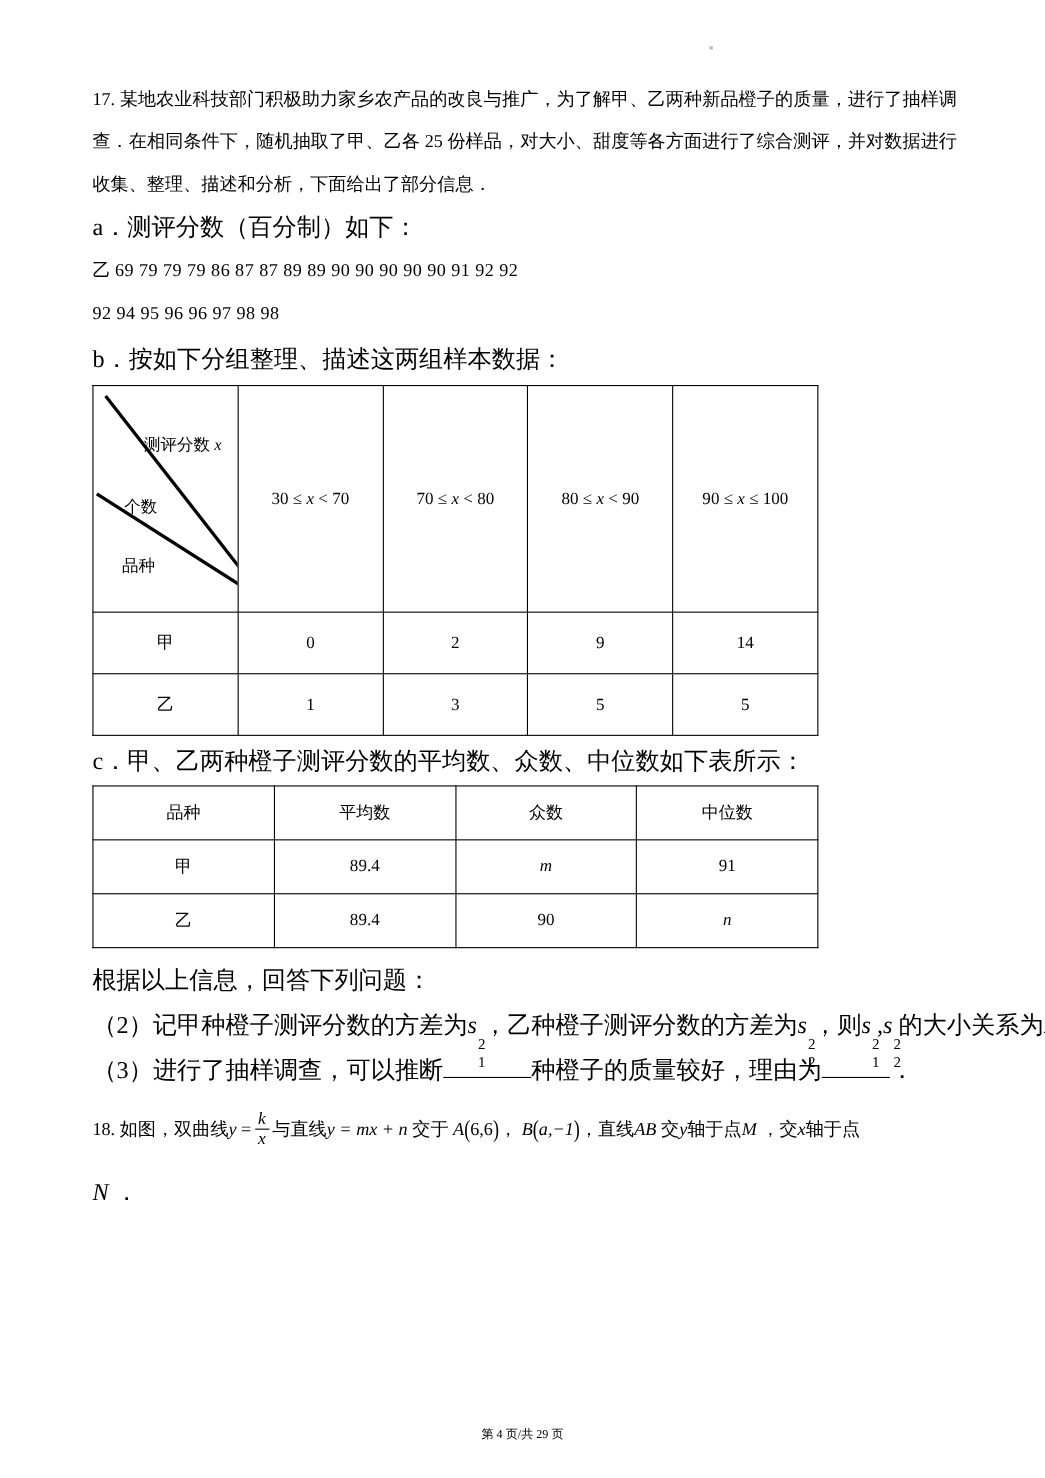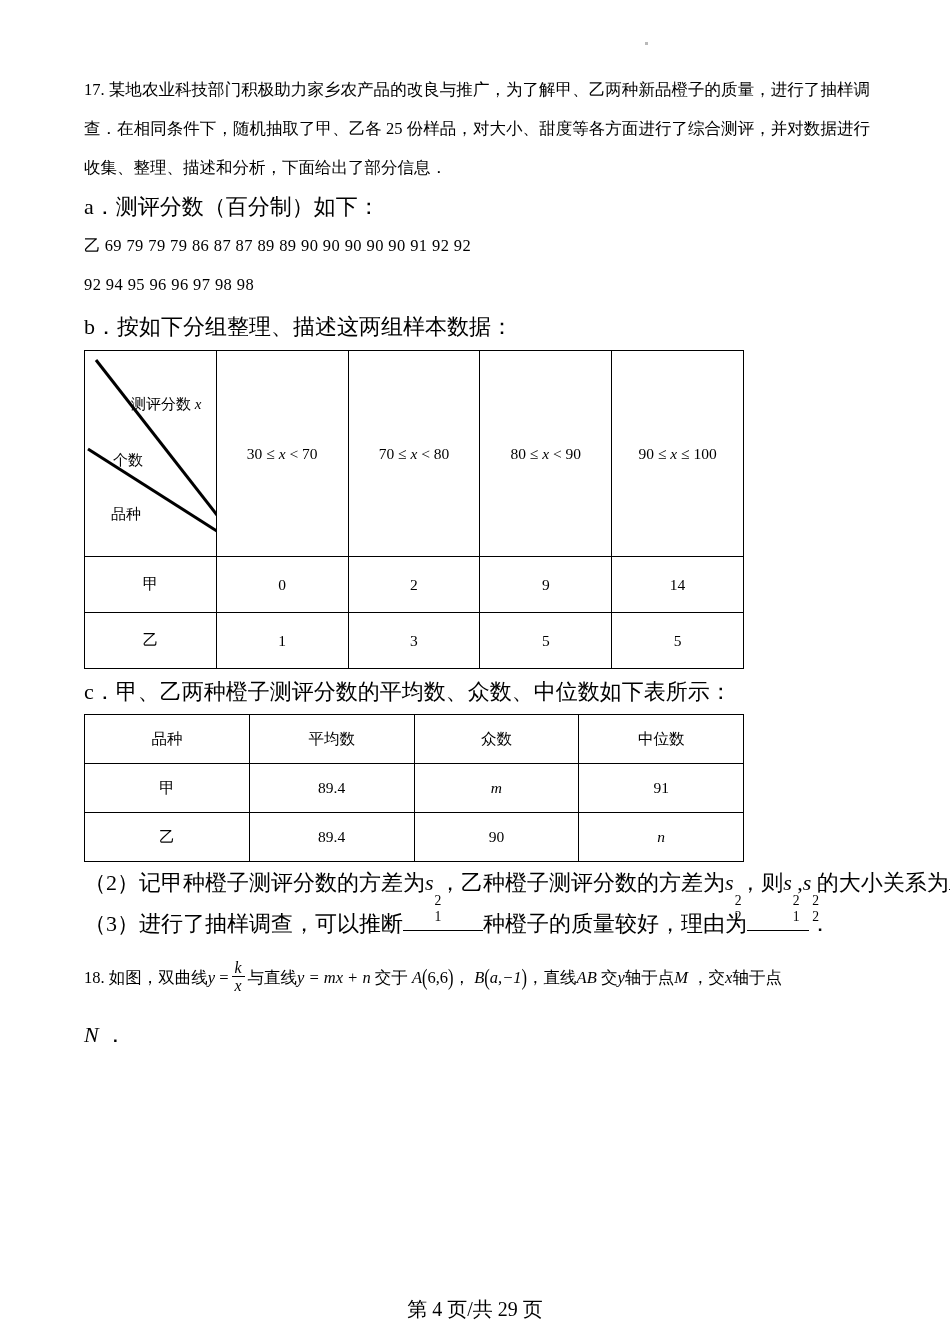--- a/index.html
+++ b/index.html
@@ -151,21 +151,21 @@
   
   #table-c { width: 660px; margin-top: 5px; }
   #table-c td { height: 48px; font-size: 15.5px; }
 
   .footer {
     position: absolute;
     left: 0;
     top: 1296px;
     width: 950px;
     text-align: center;
-    font-size: 20px;
+    font-size: 11px;
     font-family: "Liberation Serif","DejaVu Serif",serif;
   }
   .nb { white-space: nowrap; }
 </style>
 </head>
 <body>
 
 <div class="page">
 
   <div class="dot-artifact"></div>
@@ -252,20 +252,21 @@
         </tr>
         <tr>
           <td>乙</td>
           <td>89.4</td>
           <td>90</td>
           <td class="mi">n</td>
         </tr>
       </tbody>
     </table>
 
+    <div class="line line-loose" style="margin-top:8px">根据以上信息，回答下列问题：</div>
 
 
     <div class="line line-loose">
       <span>（2）</span><span>记甲种橙子测评分数的方差为</span><span class="svar"><span class="mi">s</span><span class="sc"><span class="sup-s">2</span><span class="sub-s">1</span></span>&nbsp;</span><span>，乙种橙子测评分数的方差为</span><span class="svar"><span class="mi">s</span><span class="sc"><span class="sup-s">2</span><span class="sub-s">2</span></span>&nbsp;</span><span>，则</span><span class="svar"><span class="mi">s</span><span class="sc"><span class="sup-s">2</span><span class="sub-s">1</span></span>&nbsp;</span>,<span class="svar"><span class="mi">s</span><span class="sc"><span class="sup-s">2</span><span class="sub-s">2</span></span>&nbsp;</span><span>的大小关系为</span><span class="blank-s" style="width:54px"></span><span>；</span>
     </div>
 
     <div class="line line-loose">
       <span>（3）</span><span>进行了抽样调查，可以推断</span><span class="blank-s" style="width:80px"></span><span>种橙子的质量较好，理由为</span><span class="blank-s" style="width:62px"></span><span>．</span>
     </div>
 

